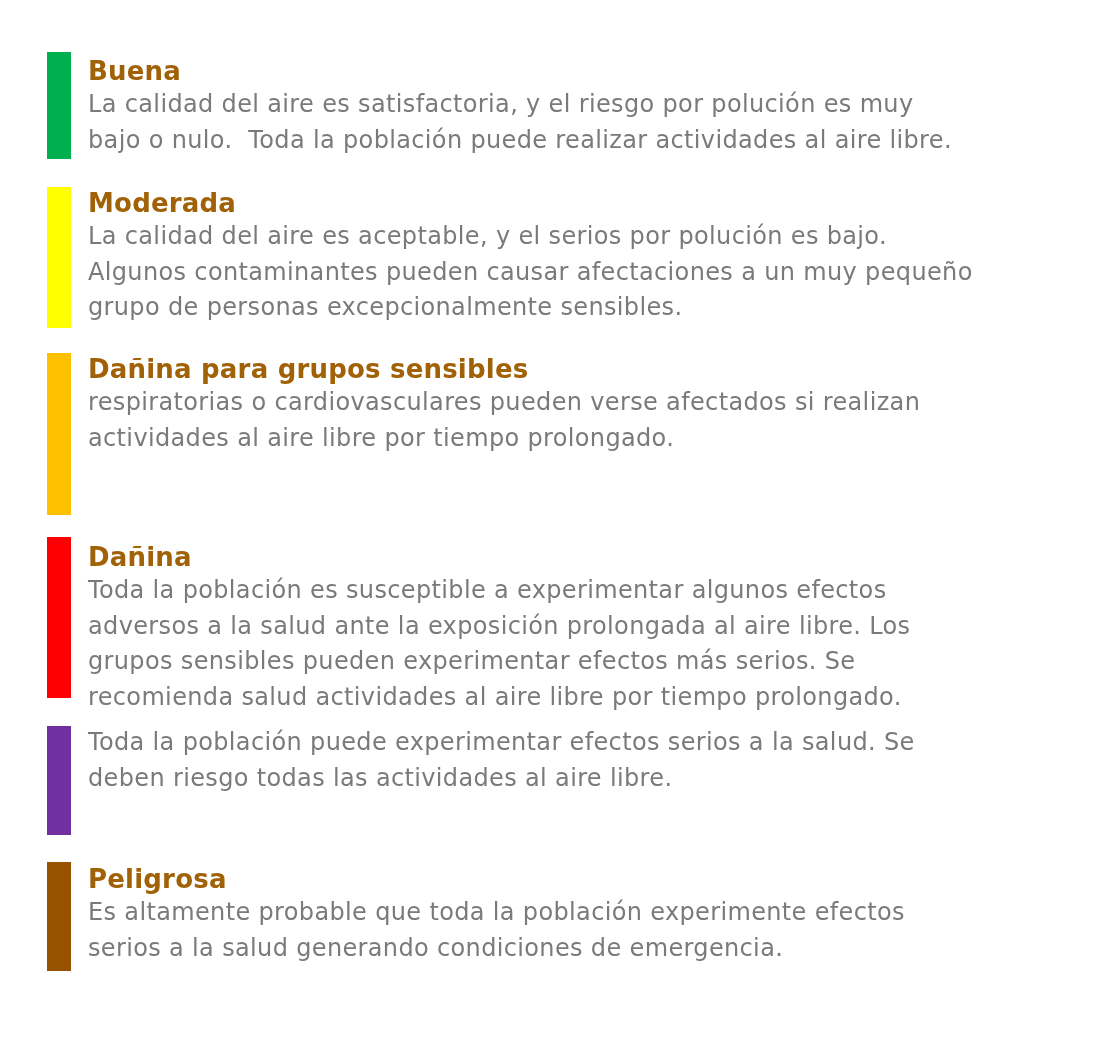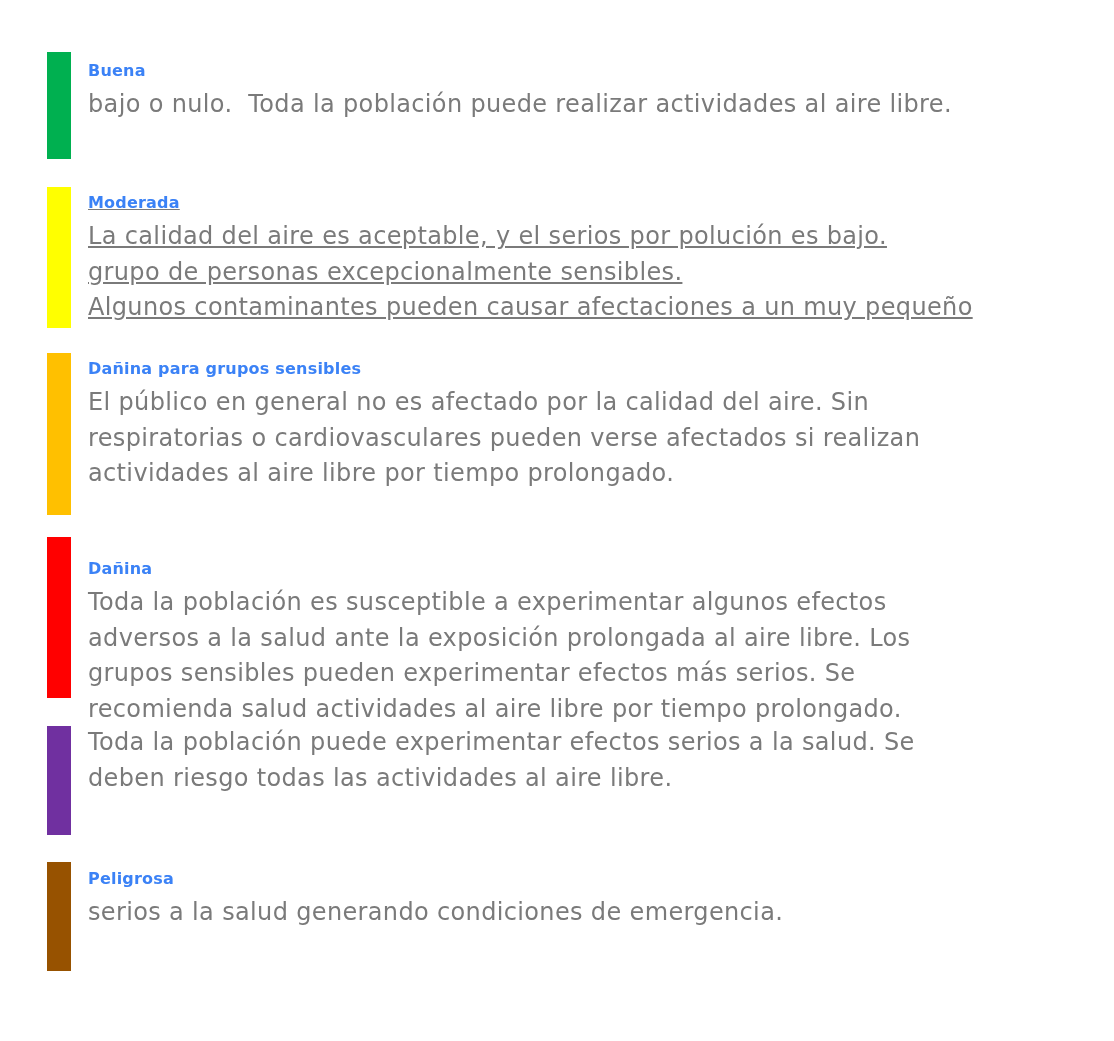--- a/index.html
+++ b/index.html
@@ -27,87 +27,88 @@
       width: 24px;
     }
     .content {
       position: absolute;
       left: 41px;
       top: 0;
       right: 0;
     }
     .title {
       font-weight: bold;
-      font-size: 16px;
+      font-size: 26px;
       line-height: 32px;
-      color: #3b82f6;
+      color: #a16207;
       white-space: nowrap;
       letter-spacing: 0.2px;
     }
     .line {
       font-size: 24px;
       line-height: 35.5px;
       color: #7a7a7a;
       white-space: pre;
       letter-spacing: 0.35px;
     }
   </style>
 </head>
 <body>
 
 <div>
 
   <div class="legend-item" style="top:52px;">
     <div class="bar" style="height: 107px; background: rgb(0, 176, 80);"></div>
     <div class="content" style="top:3px;">
       <div class="title">Buena</div>
+      <div class="line">La calidad del aire es satisfactoria, y el riesgo por polución es muy</div>
       <div class="line">bajo o nulo.  Toda la población puede realizar actividades al aire libre.</div>
     </div>
   </div>
 
   <div class="legend-item" style="top:187px;">
     <div class="bar" style="height: 141px; background: rgb(255, 255, 0);"></div>
-    <div class="content" style="top:0px;text-decoration:underline;">
+    <div class="content" style="top:0px;">
       <div class="title">Moderada</div>
       <div class="line">La calidad del aire es aceptable, y el serios por polución es bajo.</div>
+      <div class="line">Algunos contaminantes pueden causar afectaciones a un muy pequeño</div>
       <div class="line">grupo de personas excepcionalmente sensibles.</div>
-      <div class="line">Algunos contaminantes pueden causar afectaciones a un muy pequeño</div>
     </div>
   </div>
 
   <div class="legend-item" style="top:353px;">
     <div class="bar" style="height: 162px; background: rgb(255, 192, 0);"></div>
     <div class="content" style="top:0px;">
       <div class="title">Dañina para grupos sensibles</div>
-      <div class="line">El público en general no es afectado por la calidad del aire. Sin</div>
       <div class="line">respiratorias o cardiovasculares pueden verse afectados si realizan</div>
       <div class="line">actividades al aire libre por tiempo prolongado.</div>
     </div>
   </div>
 
   <div class="legend-item" style="top:537px;">
     <div class="bar" style="height: 161px; background: rgb(255, 0, 0);"></div>
-    <div class="content" style="top:16px;">
+    <div class="content" style="top:4px;">
       <div class="title">Dañina</div>
       <div class="line">Toda la población es susceptible a experimentar algunos efectos</div>
       <div class="line">adversos a la salud ante la exposición prolongada al aire libre. Los</div>
       <div class="line">grupos sensibles pueden experimentar efectos más serios. Se</div>
       <div class="line">recomienda salud actividades al aire libre por tiempo prolongado.</div>
     </div>
   </div>
 
   <div class="legend-item" style="top:726px;">
     <div class="bar" style="height: 109px; background: rgb(112, 48, 160);"></div>
     <div class="content" style="top:-1px;">
       <div class="line">Toda la población puede experimentar efectos serios a la salud. Se</div>
       <div class="line">deben riesgo todas las actividades al aire libre.</div>
     </div>
   </div>
 
   <div class="legend-item" style="top:862px;">
     <div class="bar" style="height: 109px; background: rgb(151, 82, 0);"></div>
     <div class="content" style="top:1px;">
       <div class="title">Peligrosa</div>
+      <div class="line">Es altamente probable que toda la población experimente efectos</div>
       <div class="line">serios a la salud generando condiciones de emergencia.</div>
     </div>
   </div>
 
 </div>
 
 </body></html>

